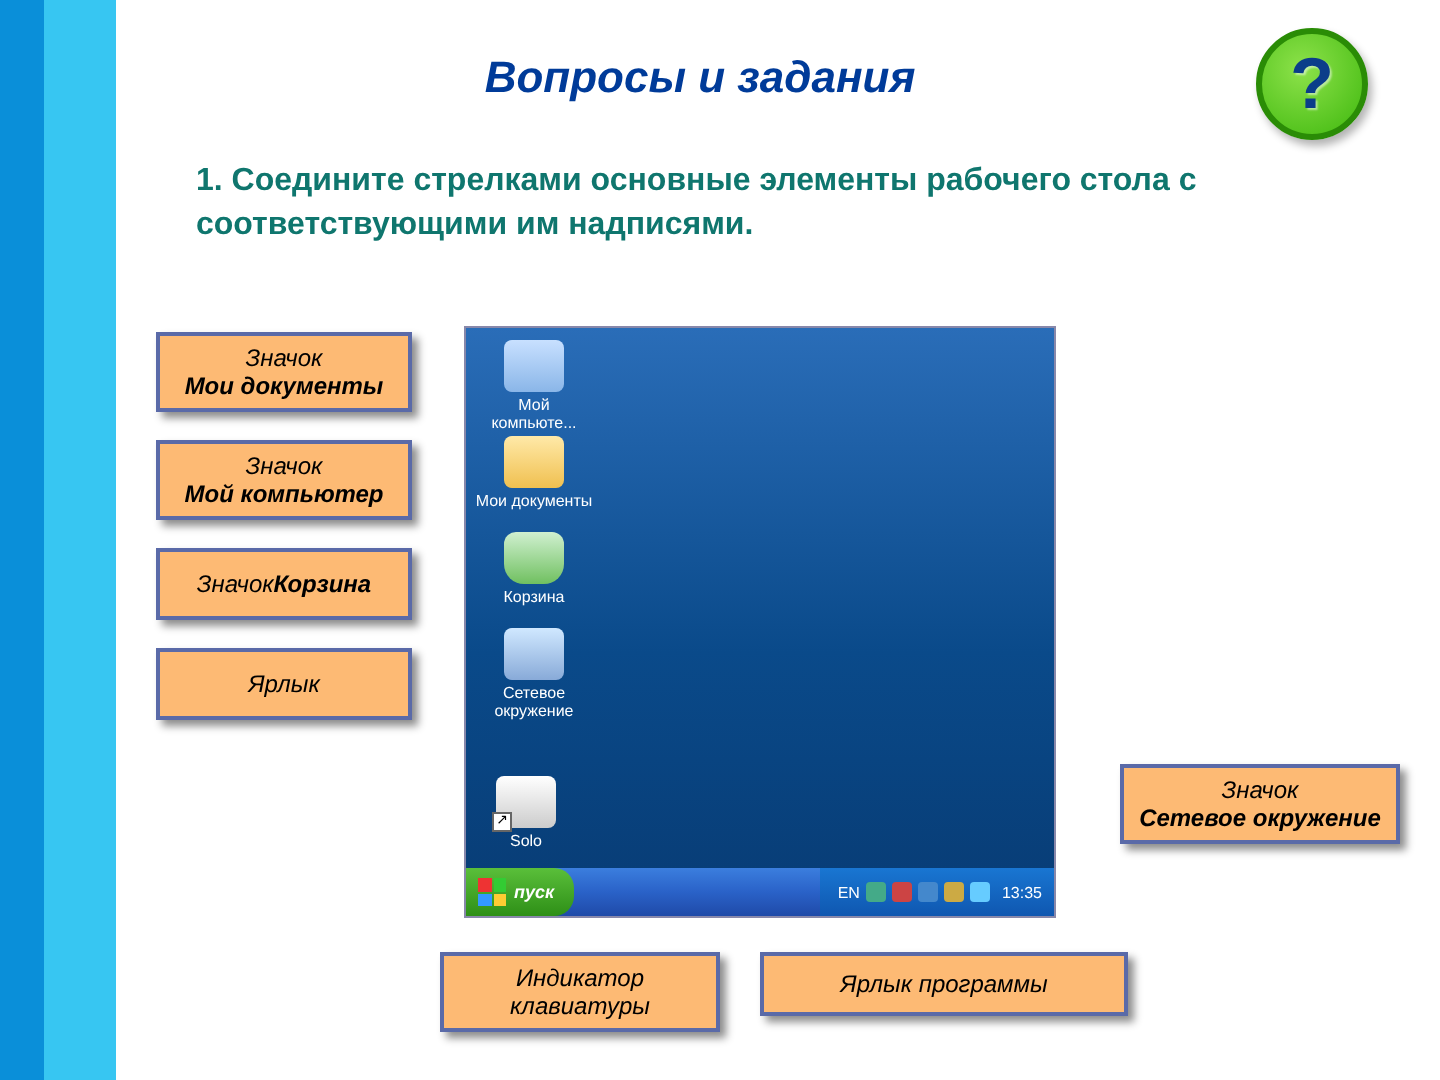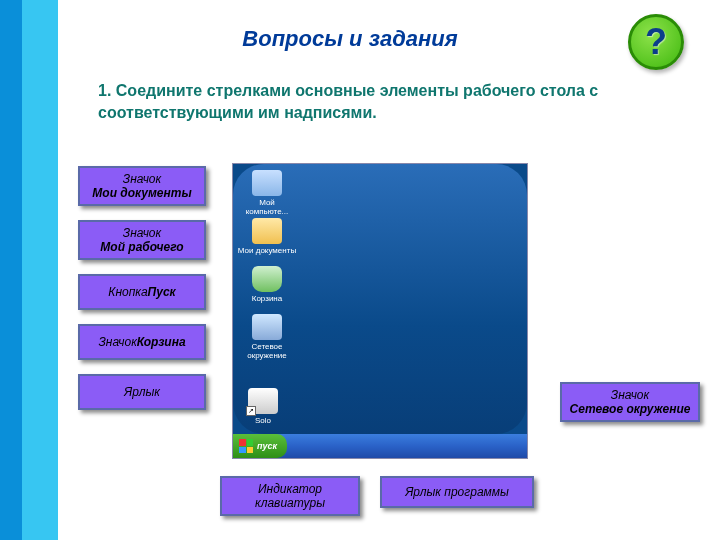--- a/index.html
+++ b/index.html
@@ -44,53 +44,52 @@
     position: absolute;
     left: 98px; right: 50px; top: 80px;
     font-size: 16px;
     line-height: 1.35;
     color: #0f766e;
     font-weight: bold;
   }
   .instr .num { font-weight: bold; }
   .label-box {
     position: absolute;
-    background: #8b5cf6;
+    background: #fdba74;
     border: 2px solid #5a6aa8;
     box-shadow: 3px 3px 4px rgba(0,0,0,0.45);
     font-size: 12px;
     font-style: italic;
     text-align: center;
     padding: 4px 6px;
     display: flex; flex-direction: column; align-items: center; justify-content: center;
     color: #000;
   }
   .label-box .bold { font-weight: bold; font-style: italic; }
   .right-label { left: 560px; top: 382px; width: 140px; height: 40px; }
   .bottom-kb { left: 220px; top: 476px; width: 140px; height: 40px; }
-  .bottom-shortcut { left: 380px; top: 476px; width: 154px; height: 32px; }
+  .bottom-shortcut { left: 380px; top: 476px; width: 184px; height: 32px; }
   .col-labels {
     position: absolute;
     left: 78px; top: 166px;
     width: 128px;
     display: flex; flex-direction: column; gap: 14px;
   }
   .col-labels .label-box { position: relative; width: 128px; min-height: 36px; }
 
   .desktop {
     position: absolute;
     left: 232px; top: 163px;
     width: 296px; height: 296px;
     background: #0a4a8a;
     border: 1px solid #88a;
   }
   .desk-wall {
     position: absolute; left: 0; right: 0; top: 0; bottom: 24px;
     background: linear-gradient(to bottom, #2a6db8 0%, #0a4a8a 60%, #083e78 100%);
-    border-radius: 31px;
   }
   .d-icon {
     position: absolute;
     width: 60px;
     text-align: center;
     color: #fff;
     font-size: 8px;
   }
   .d-icon .ibox {
     width: 30px; height: 26px; margin: 0 auto 2px;
@@ -146,25 +145,21 @@
   <span>Соедините стрелками основные элементы рабочего стола с соответствующими им надписями.</span>
 </div>
 
 <div class="col-labels">
   <div class="label-box">
     <span>Значок</span>
     <span class="bold">Мои документы</span>
   </div>
   <div class="label-box">
     <span>Значок</span>
-    <span class="bold">Мой рабочего</span>
-  </div>
-  <div class="label-box" style="flex-direction:row;">
-    <span>Кнопка </span>
-    <span class="bold">Пуск</span>
+    <span class="bold">Мой компьютер</span>
   </div>
   <div class="label-box" style="flex-direction:row;">
     <span>Значок </span>
     <span class="bold">Корзина</span>
   </div>
   <div class="label-box">
     <span>Ярлык</span>
   </div>
 </div>
 
@@ -208,14 +203,23 @@
   <div class="taskbar">
     <div class="start-btn">
       <div class="start-flag">
           <span></span>
           <span></span>
           <span></span>
           <span></span>
         </div>
       <span>пуск</span>
     </div>
+    <div class="tray">
+      <span class="ft">EN</span>
+      <span class="ti" style="background:#4a8;"></span>
+      <span class="ti" style="background:#c44;"></span>
+      <span class="ti" style="background:#48c;"></span>
+      <span class="ti" style="background:#ca4;"></span>
+      <span class="ti" style="background:#6cf;"></span>
+      <span class="ft">13:35</span>
+    </div>
   </div>
 </div>
 
 </body></html>

